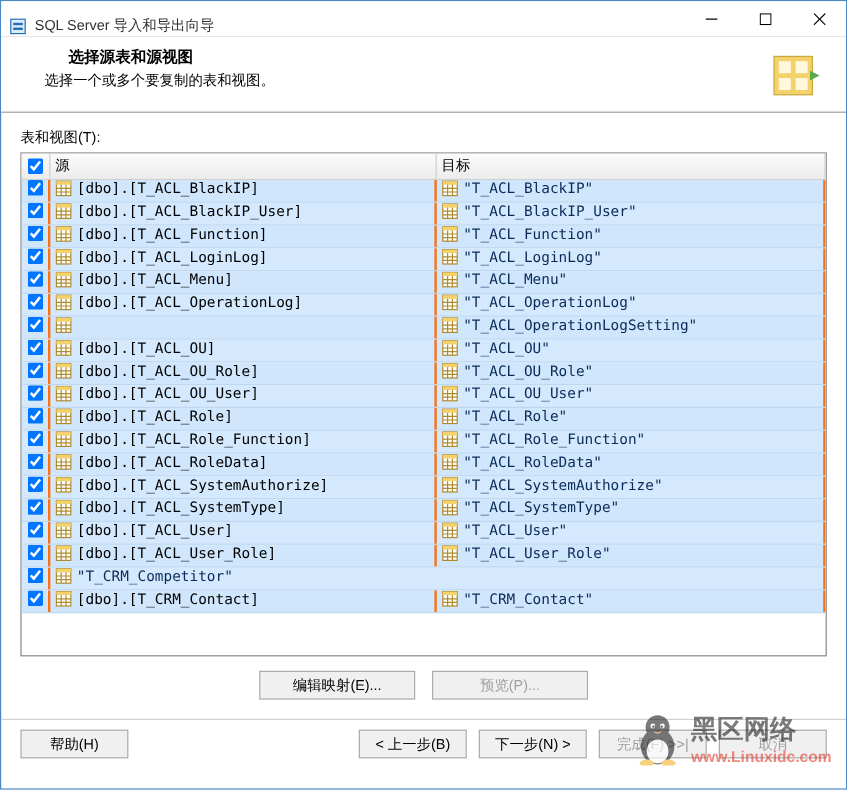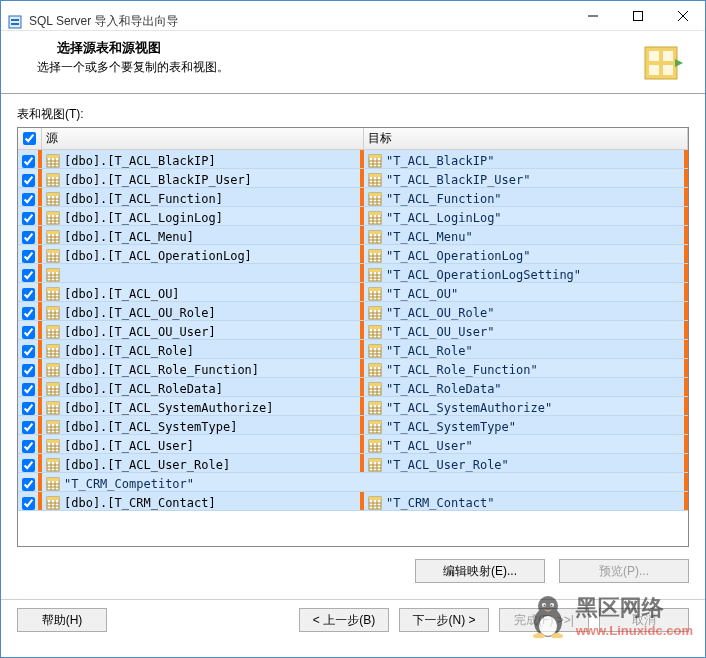--- a/index.html
+++ b/index.html
@@ -75,32 +75,32 @@
     font-size: 12px;
   }
   .row {
     display: flex;
     height: 19px;
     border-bottom: 1px solid #c0d8ef;
     background: #cfe6fc;
   }
   .row:nth-child(even) { background: #d4e9fd; }
   .cell {
-    border-right: 4px solid #f97316;
+    border-right: 2px solid #f97316;
     display: flex;
-    align-items: flex-end;
+    align-items: flex-start;
     padding: 0 4px;
     overflow: hidden;
     white-space: nowrap;
   }
   .c-check { width: 24px; justify-content:center; }
   .c-source { width: 322px; gap:4px; }
   .c-target { flex: 1; gap:4px; color:#0a2a57;}
   .tbl-icon { width:14px; height:14px; flex-shrink:0; }
-  .btn-row { display:flex; justify-content:flex-end; gap:14px; padding: 12px 0 8px 0; }
+  .btn-row { display:flex; justify-content:center; gap:14px; padding: 12px 0 8px 0; }
   .btn {
     min-width: 130px;
     height: 24px;
     background: #f0f0f0;
     border: 1px solid #adadad;
     font-size: 12px;
     display:flex; align-items:center; justify-content:center;
     padding: 0 8px;
   }
   .btn.disabled { color:#a0a0a0; }

